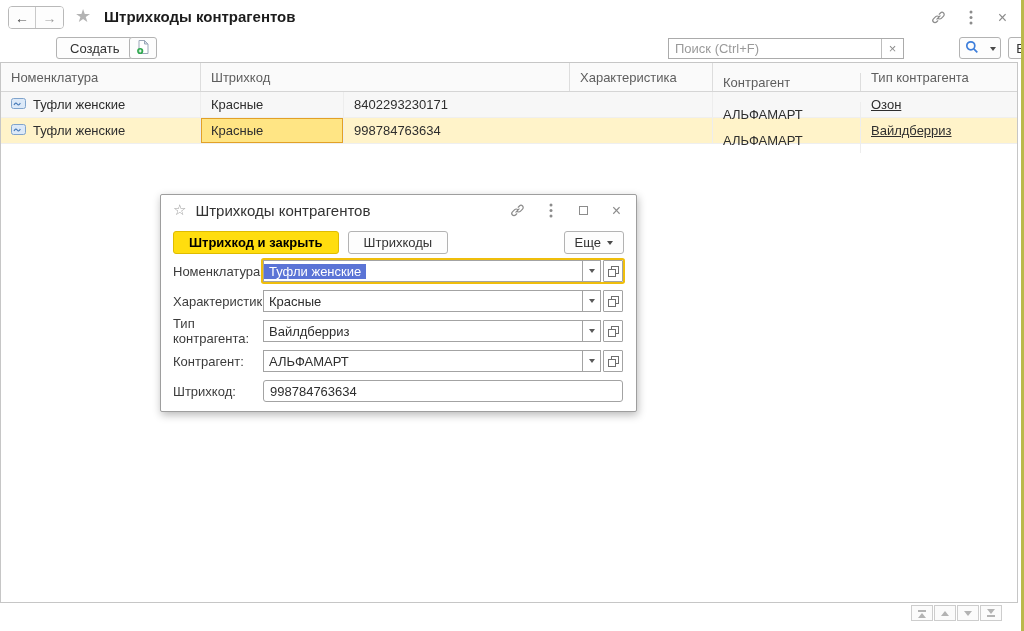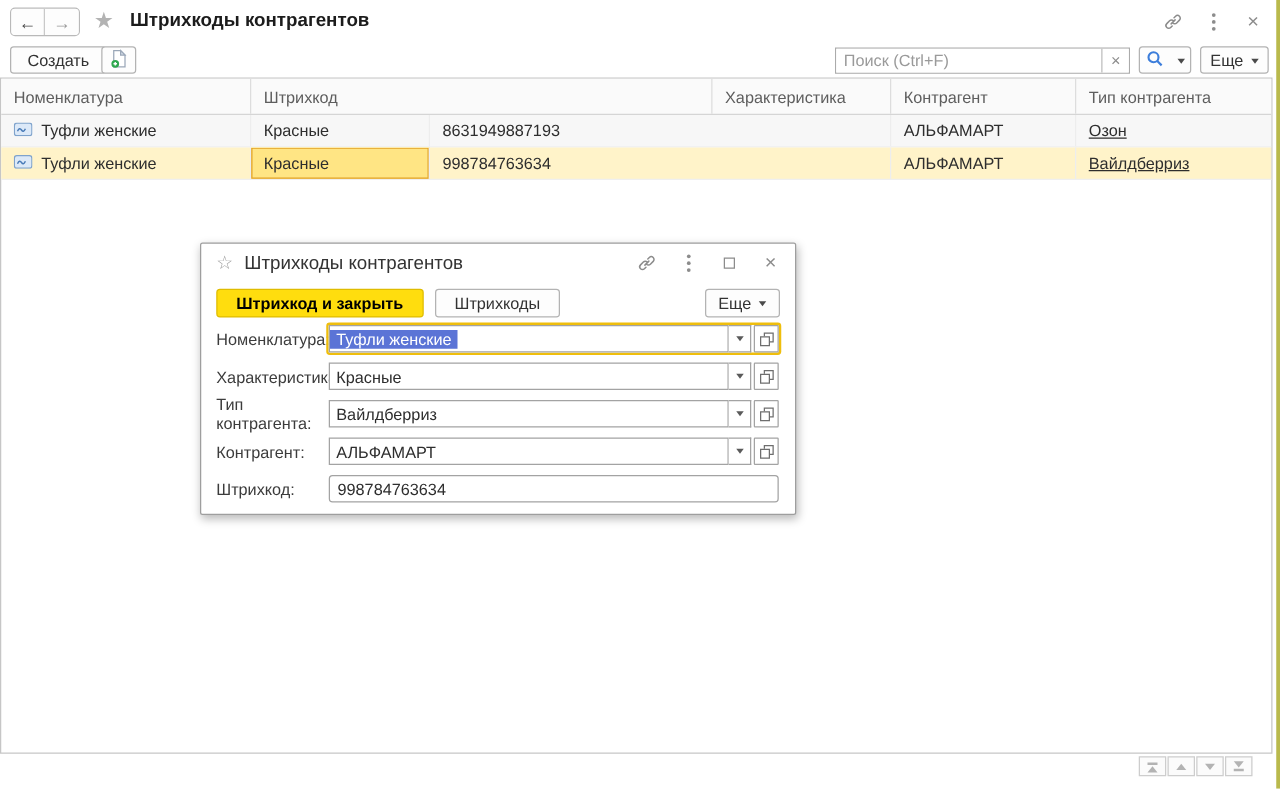--- a/index.html
+++ b/index.html
@@ -21,21 +21,21 @@
   .fav-star { position:absolute; left:75px; top:5px; font-size:18px; color:#B3B3B3; cursor:pointer; }
   .page-title { position:absolute; left:104px; top:8px; font-size:15px; font-weight:bold; color:#1C1C1C; }
   .title-icons { position:absolute; right:14px; top:10px; display:flex; gap:17px; align-items:center; }
   .ticon { width:15px; height:15px; display:flex; align-items:center; justify-content:center;
     color:#8C8C8C; cursor:pointer; }
   .close-glyph { font-size:16px; line-height:13px; color:#8C8C8C; }
 
   
   .btn { display:inline-flex; align-items:center; justify-content:center;
     background:#FDFDFD; border:1px solid #B3B3B3; border-radius:3px;
-    font-size:13px; color:#333; cursor:pointer; }
+    font-size:13px; color:#333; cursor:pointer;margin-left:48px; }
   .create-btn { position:absolute; left:8px; top:37px; height:22px; padding:0 13px; }
   .copy-btn { position:absolute; left:81px; top:37px; width:28px; height:22px; }
   .search-wrap { position:absolute; left:668px; top:38px; width:236px; height:21px;
     border:1px solid #ABABAB; background:#fff; display:flex; }
   .search-input { flex:1; border:none; outline:none; padding:0 6px; font-size:13px;
     font-family:"Liberation Sans",sans-serif; color:#15803d; min-width:0; }
   .search-input::placeholder { color:#9A9A9A; }
   .clear-btn { width:22px; border:none; border-left:1px solid #BDBDBD; background:#fff;
     color:#8C8C8C; font-size:13px; cursor:pointer; }
   .search-btn { position:absolute; left:911px; top:37px; width:42px; height:22px; gap:5px; }
@@ -51,21 +51,21 @@
   .th { font-size:13px; color:#5E5E5E; display:flex; align-items:center;
     padding-left:10px; border-right:1px solid #DDDDDD; cursor:pointer; }
   .th:last-child { border-right:none; }
   .t-body-row { height:26px; border-bottom:1px solid #EFEFEF; cursor:pointer; }
   .td { font-size:13px; color:#2E2E2E; display:flex; align-items:center;
     padding-left:10px; border-right:1px solid #EDEDED; height:100%; }
   .td:last-child { border-right:none;text-decoration:underline; }
   .row-plain { background:#F7F7F7; }
   .row-selected { background:#FFF3C9; }
   .td.active { background:#FFE584; box-shadow:inset 0 0 0 1px #E2A127; }
-  .c1 { width:200px; } .c2 { width:143px; } .c3 { width:369px; } .c4 { width:148px; } .c5 { width:155px; }
+  .c1 { width:200px; } .c2 { width:143px; } .c3 { width:369px; } .c4 { width:148px;margin-top:10px; } .c5 { width:155px; }
   .row-icon { margin-right:7px; flex:0 0 auto; }
 
   
   .scroll-nav { position:absolute; left:911px; top:605px; display:flex; gap:1px; }
   .snav-btn { width:22px; height:16px; border:1px solid #CDCDCD; background:#FBFBFB;
     display:flex; flex-direction:column; align-items:center; justify-content:center; cursor:pointer; }
   .tri-up { width:0; height:0; border-left:4px solid transparent; border-right:4px solid transparent;
     border-bottom:5px solid #B3B3B3; }
   .tri-down { width:0; height:0; border-left:4px solid transparent; border-right:4px solid transparent;
     border-top:5px solid #B3B3B3; }
@@ -193,21 +193,21 @@
       <div class="td c1">
         <span class="row-icon">
           <svg width="15" height="11" viewBox="0 0 15 11">
               <rect x="0.5" y="0.5" width="14" height="10" rx="2" fill="#DCE9F8" stroke="#7FA3CC"></rect>
               <path d="M3 7c1.2-2.4 2.2-2.4 3.2-1s2 1.4 3.1-1" fill="none" stroke="#4A7CB8" stroke-width="1.2"></path>
             </svg>
         </span>
         <span>Туфли женские</span>
       </div>
       <div class="td c2">Красные</div>
-      <div class="td c3">8631949887193</div>
+      <div class="td c3">8402293230171</div>
       <div class="td c4">АЛЬФАМАРТ</div>
       <div class="td c5">Озон</div>
     </div>
 
     <div class="t-row t-body-row row-selected">
       <div class="td c1">
         <span class="row-icon">
           <svg width="15" height="11" viewBox="0 0 15 11">
               <rect x="0.5" y="0.5" width="14" height="10" rx="2" fill="#DCE9F8" stroke="#7FA3CC"></rect>
               <path d="M3 7c1.2-2.4 2.2-2.4 3.2-1s2 1.4 3.1-1" fill="none" stroke="#4A7CB8" stroke-width="1.2"></path>

